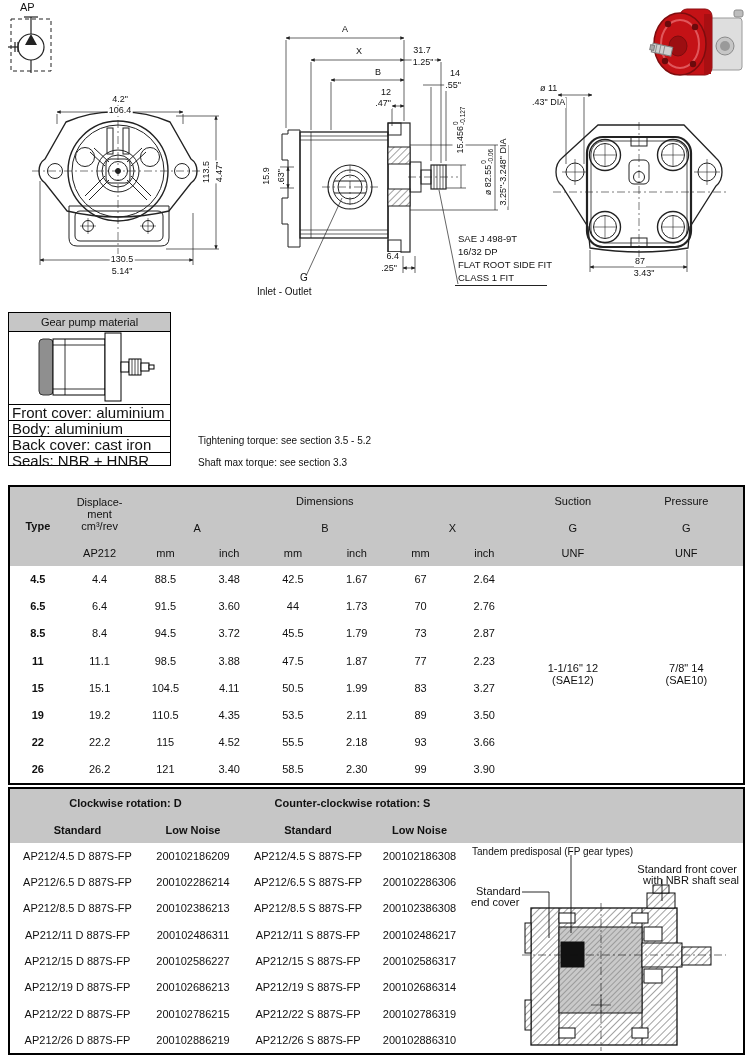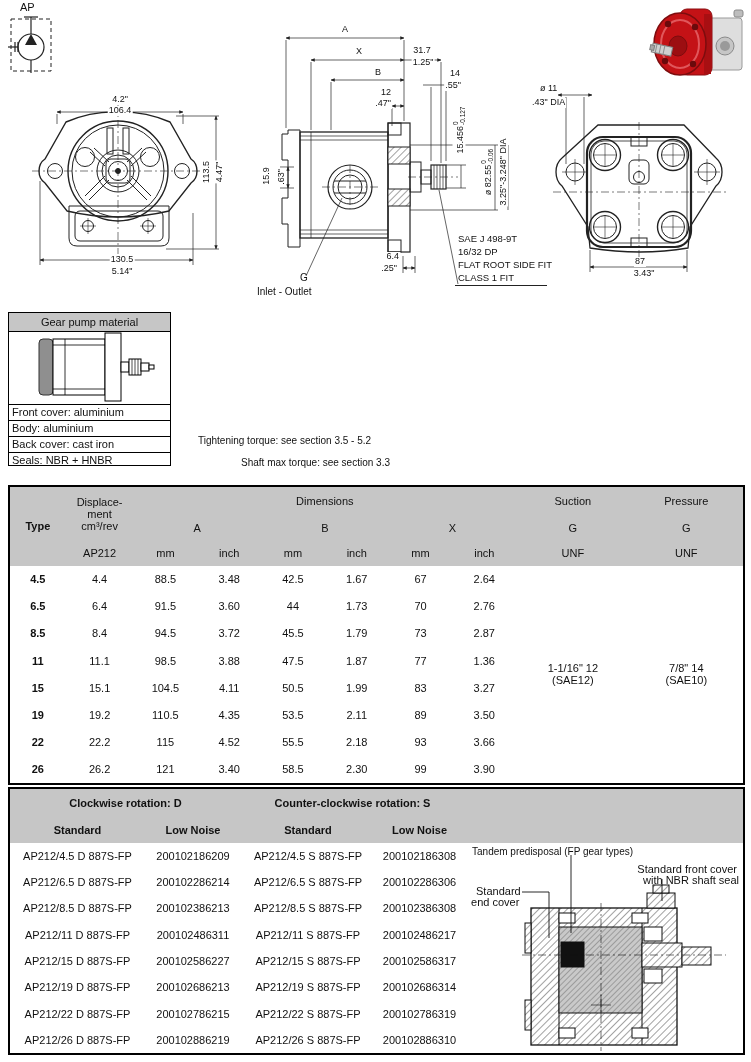--- a/index.html
+++ b/index.html
@@ -21,21 +21,21 @@
   
   .serie{position:absolute;left:537px;top:4px;width:107px;height:37px;background:#c6c6c6;
          border:1px solid #7e7e7e;text-align:center;}
   .serie .l1{font-size:12px;line-height:13px;display:block;margin-top:2px;}
   .serie .l2{font-size:19px;line-height:20px;display:block;}
   
   .matbox{position:absolute;left:8px;top:312px;width:163px;height:154px;border:1px solid #000;box-sizing:border-box;}
   .matbox .title{height:18px;background:#c6c6c6;border-bottom:1px solid #000;text-align:center;
                  font-size:11px;line-height:18px;}
   .matbox .fig{height:72px;position:relative;border-bottom:1px solid #000;}
-  .matbox .row{height:15px;border-bottom:1px solid #000;font-size:11px;line-height:15px;padding-left:3px;}
+  .matbox .row{height:15px;border-bottom:1px solid #000;font-size:15px;line-height:15px;padding-left:3px;}
   .matbox .row:last-child{border-bottom:none;}
   
   .twrap{position:absolute;border:2px solid #000;box-sizing:border-box;background:#fff;}
   table.dt{border-collapse:collapse;table-layout:fixed;width:100%;height:100%;}
   table.dt td{border:0 solid #000;text-align:center;vertical-align:middle;font-size:11px;padding:0;color:#111;}
   .hdr{background:#c6c6c6;}
   .bR{border-right-width:1px;} .bB{border-bottom-width:1px;}
   .bold{font-weight:bold;}
   .pt td{font-size:10.5px;}
   .notecell{position:relative;width:100%;height:100%;}
@@ -325,21 +325,21 @@
         <rect x="140" y="33" width="5" height="4" fill="#fff" stroke="#000"></rect>
       </svg>
     </div>
     <div class="row">Front cover: aluminium</div>
     <div class="row">Body: aluminium</div>
     <div class="row">Back cover: cast iron</div>
     <div class="row">Seals: NBR + HNBR</div>
   </div>
 
   <span class="lbl10" style="left:198px;top:435px;">Tightening torque: see section 3.5 - 5.2</span>
-  <span class="lbl10" style="left:198px;top:457px;margin-left:43px;">Shaft max torque: see section 3.3</span>
+  <span class="lbl10" style="left:198px;top:457px;">Shaft max torque: see section 3.3</span>
 
   <div class="twrap" style="left:8px;top:485px;width:737px;height:300px;">
     <table class="dt">
       <colgroup>
         <col style="width:55px">
           <col style="width:67px">
         <col style="width:63px">
           <col style="width:63px">
           <col style="width:63px">
         <col style="width:63px">
@@ -417,21 +417,21 @@
         <td class="bR bB">2.87</td>
       </tr>
       <tr style="height:27px;">
         <td class="bR bB bold">11</td>
         <td class="bR bB">11.1</td>
         <td class="bR bB">98.5</td>
         <td class="bR bB">3.88</td>
         <td class="bR bB">47.5</td>
         <td class="bR bB">1.87</td>
         <td class="bR bB">77</td>
-        <td class="bR bB">1.36</td>
+        <td class="bR bB">2.23</td>
       </tr>
       <tr style="height:27px;">
         <td class="bR bB bold">15</td>
         <td class="bR bB">15.1</td>
         <td class="bR bB">104.5</td>
         <td class="bR bB">4.11</td>
         <td class="bR bB">50.5</td>
         <td class="bR bB">1.99</td>
         <td class="bR bB">83</td>
         <td class="bR bB">3.27</td>

